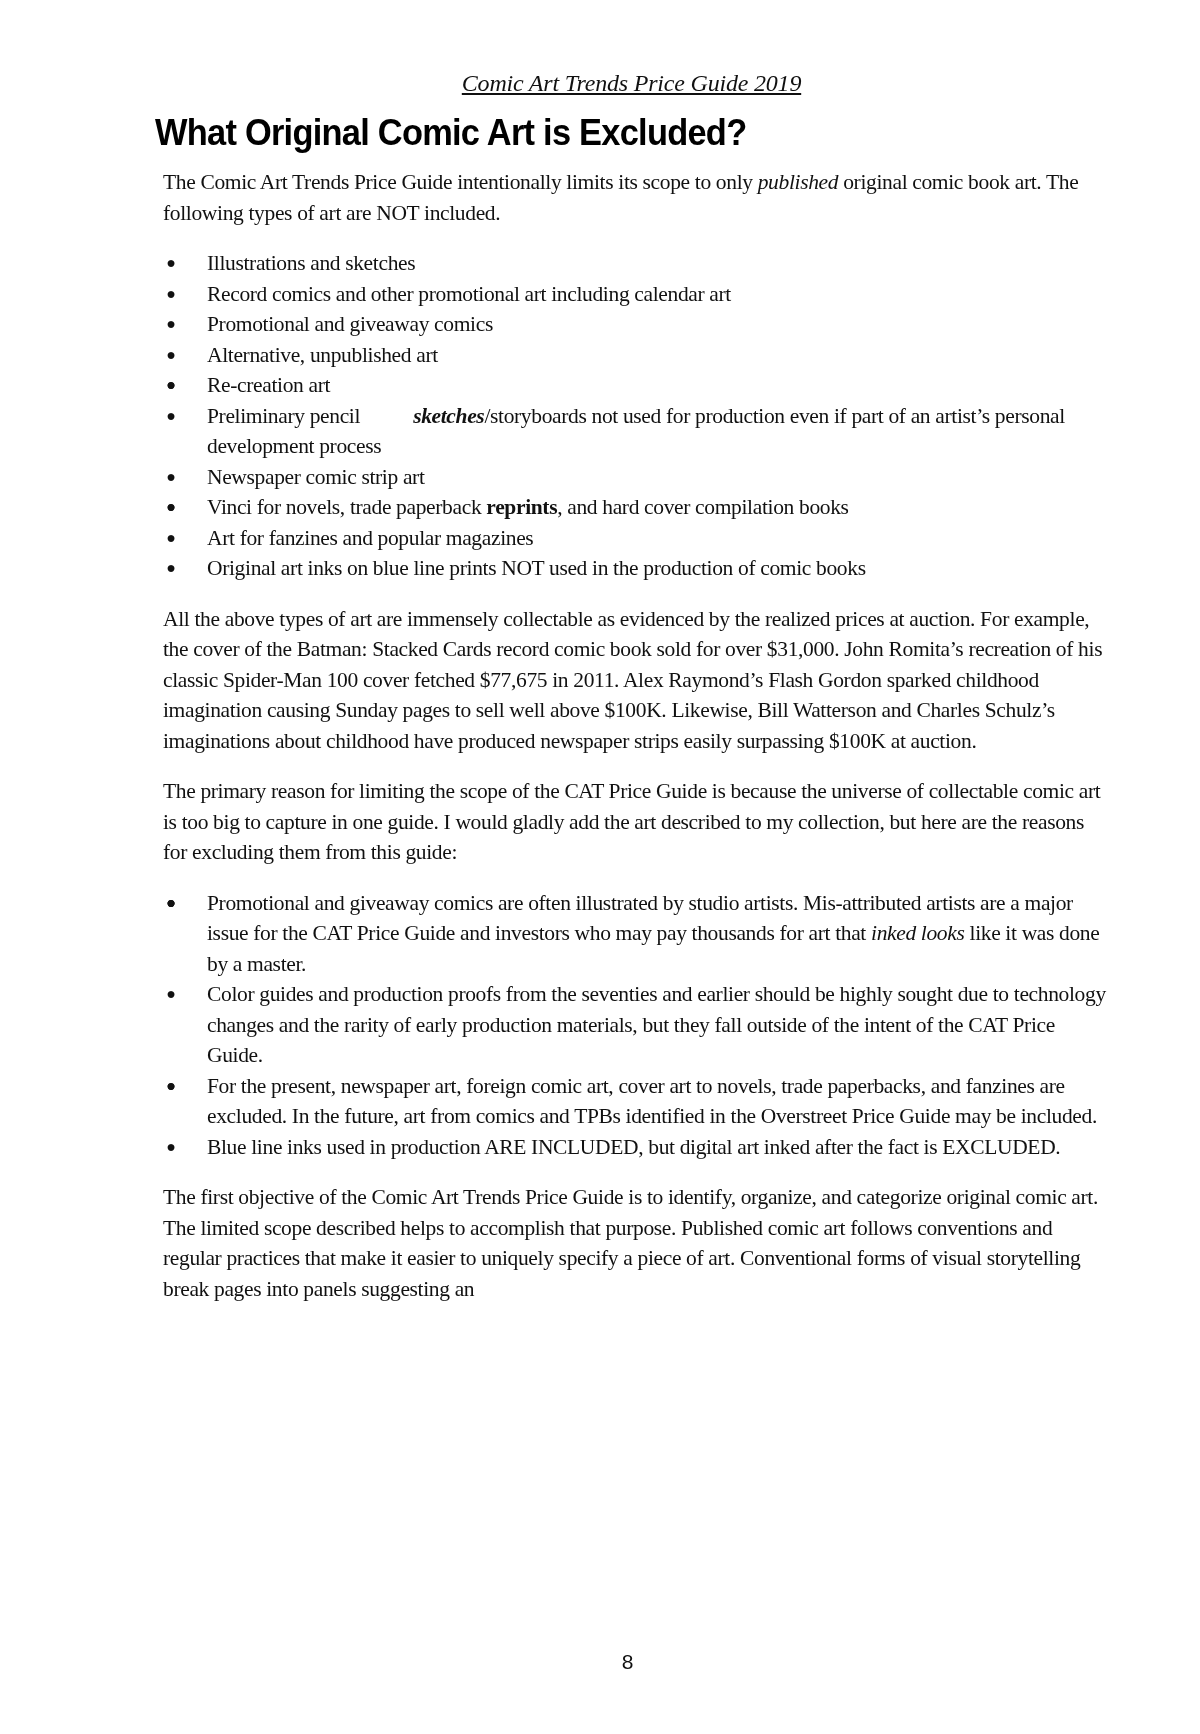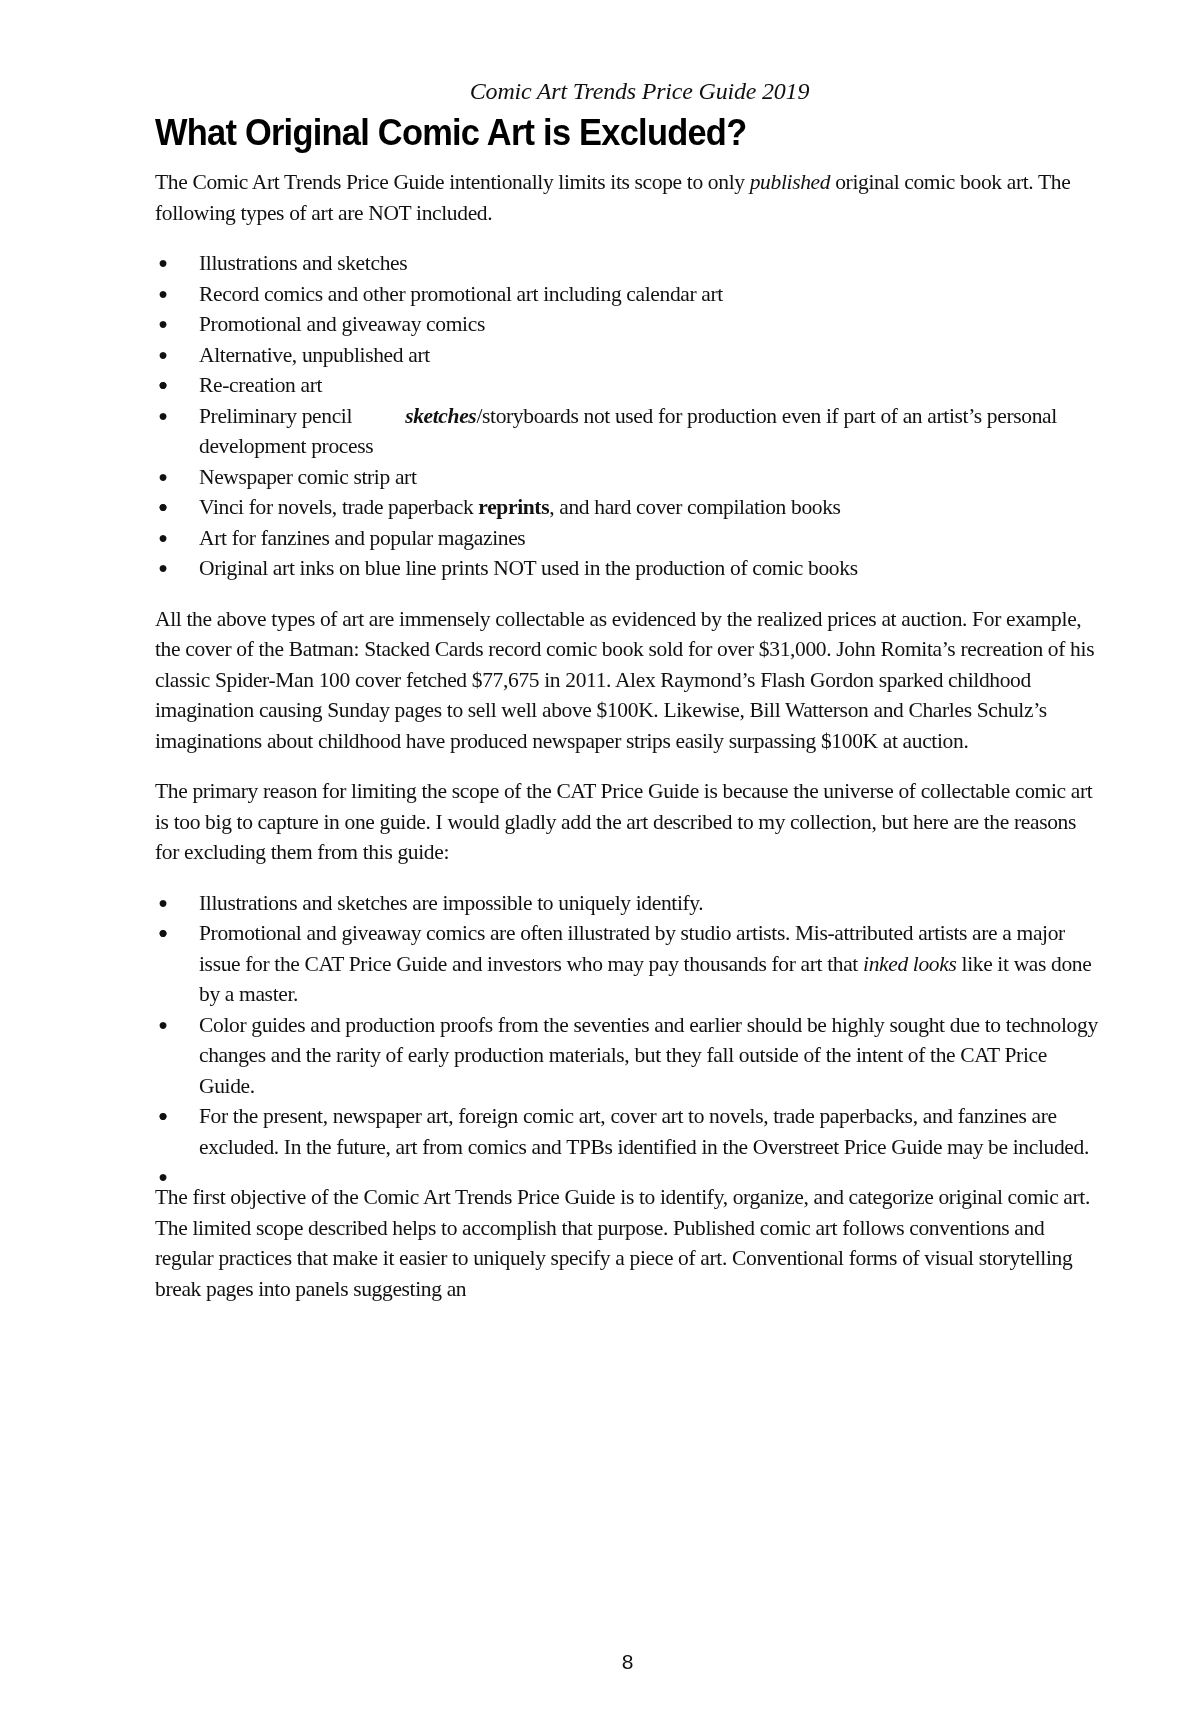--- a/index.html
+++ b/index.html
@@ -25,40 +25,41 @@
       position: absolute;
       top: 66px;
       left: 0;
       width: 945px;
       text-align: center;
       font-family: "Liberation Serif", serif;
       font-style: italic;
       font-size: 24px;
       letter-spacing: -0.2px;
       color: #111;
-      margin: 12px;
+      margin: 4px;
+      text-decoration: underline;
     }
     .page-title {
       position: absolute;
       top: 112px;
       left: 0;
       margin: 0;
       font-family: "Liberation Sans", sans-serif;
       font-weight: bold;
       font-size: 37px;
       letter-spacing: -0.8px;
       transform: scaleX(0.93);
       transform-origin: left center;
       color: #000;
       white-space: nowrap;
     }
     .content {
       position: absolute;
       top: 167px;
-      left: 0;
+      left: 8px;
       width: 945px;
       font-size: 21.5px;
       line-height: 30.5px;
       letter-spacing: -0.35px;
     }
     p {
       margin: 0 0 20px 0;
     }
     ul {
       list-style: none;
@@ -123,27 +124,27 @@
       <li><span class="bullet">●</span><span>Vinci for novels, trade paperback </span><strong>reprints</strong><span>, and hard cover compilation books</span></li>
       <li><span class="bullet">●</span><span>Art for fanzines and popular magazines</span></li>
       <li><span class="bullet">●</span><span>Original art inks on blue line prints NOT used in the production of comic books</span></li>
     </ul>
 
     <p>All the above types of art are immensely collectable as evidenced by the realized prices at auction.  For example, the cover of the Batman: Stacked Cards record comic book sold for over $31,000.  John Romita’s recreation of his classic Spider-Man 100 cover fetched $77,675 in 2011.  Alex Raymond’s Flash Gordon sparked childhood imagination causing  Sunday pages to sell well above $100K.  Likewise, Bill Watterson and Charles Schulz’s imaginations about childhood have produced newspaper strips easily surpassing $100K at auction.</p>
 
     <p>The primary reason for limiting the scope of the CAT Price Guide is because the universe of collectable comic art is too big to capture in one guide.  I would gladly add the art described to my collection, but here are the reasons for excluding them from this guide:</p>
 
     <ul>
-      <li><span class="bullet">●</span><span>Illustrations and sketches are impossible to uniquely identify.</span></li>
+      <li><span class="bullet">●</span></li>
       <li><span class="bullet">●</span></li>
       <li><span class="bullet">●</span><span>Promotional and giveaway comics are often illustrated by studio artists.  Mis-attributed artists are a major issue for the CAT Price Guide and investors who may pay thousands for art that </span><em>inked looks</em><span> like it was done by a master.</span></li>
       <li><span class="bullet">●</span><span>Color guides and production proofs from the seventies and earlier should be highly sought due to technology changes and the rarity of early production materials, but they fall outside of the intent of the CAT Price Guide.</span></li>
       <li><span class="bullet">●</span></li>
       <li><span class="bullet">●</span><span>For the present, newspaper art, foreign comic art, cover art to novels, trade paperbacks, and fanzines are excluded.  In the future, art from comics and TPBs identified in the Overstreet Price Guide may be included.</span></li>
-      <li><span class="bullet">●</span></li>
+      <li><span class="bullet">●</span><span>Blue line inks used in production ARE INCLUDED, but digital art inked after the fact is EXCLUDED.</span></li>
     </ul>
 
     <p>The first objective of the Comic Art Trends Price Guide is to identify, organize, and categorize original comic art.  The limited scope described helps to accomplish that purpose.  Published comic art follows conventions and regular practices that make it easier to uniquely specify a piece of art.  Conventional forms of visual storytelling break pages into panels suggesting an</p>
 
   </div>
 
   <p class="page-number">8</p>
 
 </div>
 

